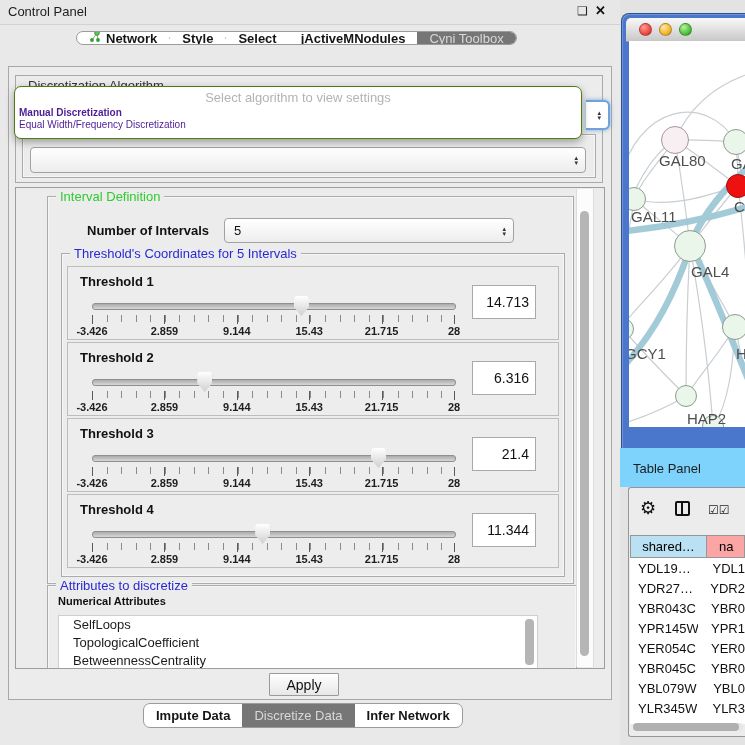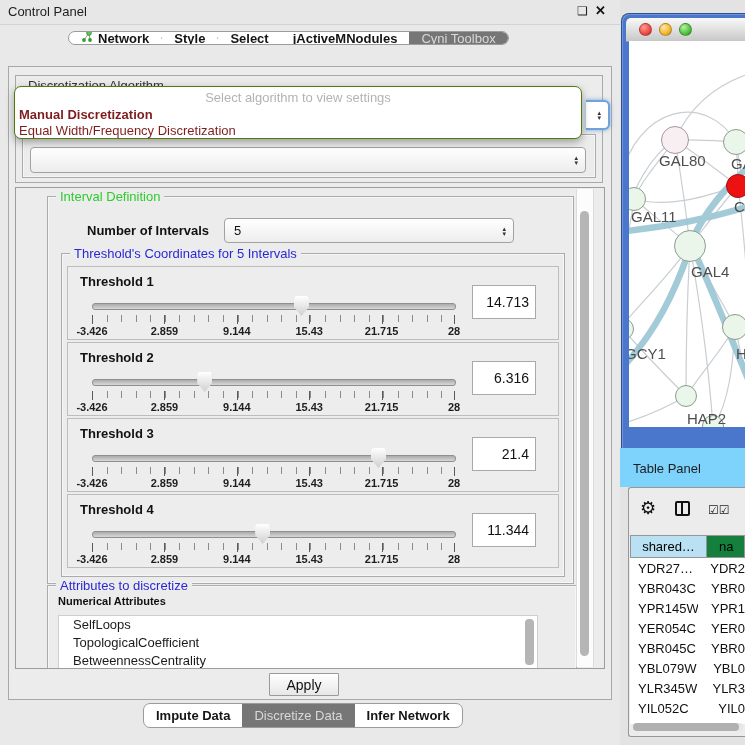--- a/index.html
+++ b/index.html
@@ -9,42 +9,42 @@
   .abs{position:absolute}
 
   
   #control-panel{left:0;top:0;width:620px;height:745px;background:#e9e9e9;border-right:1px solid #c6c6c6}
   #cp-titlebar{left:0;top:0;width:100%;height:24px;background:#e7e7e7;border-bottom:1px solid #d2d2d2}
   #cp-title{left:8px;top:4px;font-size:13px;color:#1d1d1d}
   #cp-float{left:577px;top:4px;font-size:12px;color:#222}
   #cp-close{left:595px;top:3px;font-size:13px;font-weight:bold;color:#111}
 
   .tabbar{display:flex;align-items:stretch;background:#fff;border:1px solid #9b9b9b;border-radius:7px;overflow:hidden;font-size:13px;font-weight:bold;box-sizing:border-box}
-  #top-tabbar{left:68px;top:31px;height:14px}
+  #top-tabbar{left:76px;top:31px;height:14px}
   .tab{display:flex;align-items:center;gap:5px;padding:0 12px;color:#151515;white-space:nowrap}
   .tab.selected{background:#767676;color:#d9d9d9;font-weight:normal}
   .tab-sep{width:1px;background:#c9c9c9;margin:5px 0}
 
   #outer-panel{left:8px;top:66px;width:604px;height:634px;background:#ececec;border:1px solid #a8a8a8;box-sizing:border-box}
 
   #algo-panel{left:6px;top:8px;width:588px;height:108px;border:1px solid #a9a9a9;background:#ececec;box-sizing:border-box}
   #algo-label{left:12px;top:2px;font-size:13px;color:#333}
   #algo-combo-sliver{left:570px;top:24px;width:22px;height:26px;background:#fff;border:2px solid #6fa3d9;border-left:none;border-radius:0 6px 6px 0;box-shadow:0 0 4px rgba(90,150,215,.8)}
 
   .fs{border:1px solid #ababab;box-shadow:inset 0 0 0 1px rgba(255,255,255,.55);box-sizing:border-box}
   .fs-label{position:absolute;top:-8px;left:8px;background:#ececec;padding:0 4px;font-size:13px;white-space:nowrap}
 
   #tabledata-fs{left:6px;top:58px;width:574px;height:44px}
   .combo{background:linear-gradient(#ffffff,#ededed);border:1px solid #a2a2a2;border-radius:4px;box-sizing:border-box;display:flex;align-items:center;font-size:13px;color:#111;padding-left:9px;position:absolute}
   .spin{position:absolute;right:7px;top:50%;transform:translateY(-50%);display:flex;flex-direction:column;align-items:center;font-size:7px;line-height:5px;color:#333}
   #tabledata-combo{left:7px;top:12px;right:9px;height:26px}
 
   #popup{left:14px;top:86px;width:566px;height:51px;z-index:20;background:#fff;border:1px solid #4d7c0f;border-radius:7px;box-shadow:0 3px 9px rgba(0,0,0,.35);overflow:hidden}
   .popup-placeholder{text-align:center;color:#b3b3b3;font-size:13px;margin-top:3px}
-  .popup-opt{font-size:13px;color:#7f1d1d;margin:1px 0 0 4px;white-space:nowrap}
+  .popup-opt{font-size:10px;color:#4c1d95;margin:1px 0 0 4px;white-space:nowrap}
   .popup-opt.bold{font-weight:bold;margin-top:2px}
 
   #scrollpane{left:6px;top:120px;width:590px;height:482px;border:1px solid #9c9c9c;background:#ececec;overflow:hidden;box-sizing:border-box}
   #vscroll-track{right:10px;top:1px;bottom:1px;width:16px;background:#fcfcfc;border-left:1px solid #dcdcdc;border-right:1px solid #dcdcdc}
   #vscroll-thumb{left:3px;top:22px;width:9px;height:445px;background:#b5b5b5;border-radius:5px}
 
   #interval-fs{left:31px;top:8px;width:527px;height:388px}
   #noi-label{left:39px;top:26px;font-size:13px;font-weight:bold;color:#111}
   #noi-combo{left:176px;top:21px;width:290px;height:25px}
 
@@ -87,21 +87,21 @@
   #tp-strip{left:0;top:448px;width:125px;height:39px;background:#7dd3fc}
   #tp-title{left:13px;top:13px;font-size:13px;color:#1d1d1d}
   #tp-box{left:8px;top:487px;width:117px;height:250px;background:#ececec;border:1px solid #979797;border-right:none;border-radius:3px 0 0 3px;box-sizing:border-box}
   #tp-gear{left:11px;top:9px;font-size:18px;color:#111}
   #tp-colicon{left:46px;top:13px;width:15px;height:15px;border:2px solid #111;border-radius:2px;box-sizing:border-box}
   #tp-colicon::after{content:"";position:absolute;left:4px;top:0;width:2px;height:11px;background:#111}
   #tp-checks{left:79px;top:15px;font-size:12px;color:#222;letter-spacing:0}
   #tp-header{left:1px;top:47px;right:0;height:23px;display:flex}
   .tp-h{box-sizing:border-box;border:1px solid #979797;font-size:13px;display:flex;align-items:center;overflow:hidden;white-space:nowrap}
   #tp-h1{width:77px;background:var(--headerblue);justify-content:center}
-  #tp-h2{flex:1;background:#15803d;border-left:none;padding-left:12px}
+  #tp-h2{flex:1;background:#fca5a5;border-left:none;padding-left:12px}
   #tp-rows{left:1px;top:70px;right:0;height:166px;background:#fff;overflow:hidden}
   .tp-row{display:flex;height:20px;font-size:13px;color:#111;align-items:center}
   .tp-c1{width:77px;padding-left:8px;box-sizing:border-box;white-space:nowrap;overflow:hidden}
   .tp-c2{padding-left:13px;white-space:nowrap}
   #tp-hscroll{left:4px;bottom:5px;right:2px;height:8px;background:#e6e6e6;border-radius:4px}
   #tp-hthumb{position:absolute;left:0;top:0;height:8px;width:96%;background:#b0b0b0;border-radius:4px}
 </style>
 </head>
 <body>
 
@@ -364,20 +364,24 @@
   <div id="tp-box" class="abs">
     <span id="tp-gear" class="abs">⚙</span>
     <span id="tp-colicon" class="abs"></span>
     <span id="tp-checks" class="abs">☑☑</span>
     <div id="tp-header" class="abs">
       <div id="tp-h1" class="tp-h">shared…</div>
       <div id="tp-h2" class="tp-h">na</div>
     </div>
     <div id="tp-rows" class="abs">
         <div class="tp-row">
+          <div class="tp-c1">YDL19…</div>
+          <div class="tp-c2">YDL1</div>
+        </div>
+        <div class="tp-row">
           <div class="tp-c1">YDR27…</div>
           <div class="tp-c2">YDR2</div>
         </div>
         <div class="tp-row">
           <div class="tp-c1">YBR043C</div>
           <div class="tp-c2">YBR0</div>
         </div>
         <div class="tp-row">
           <div class="tp-c1">YPR145W</div>
           <div class="tp-c2">YPR1</div>

